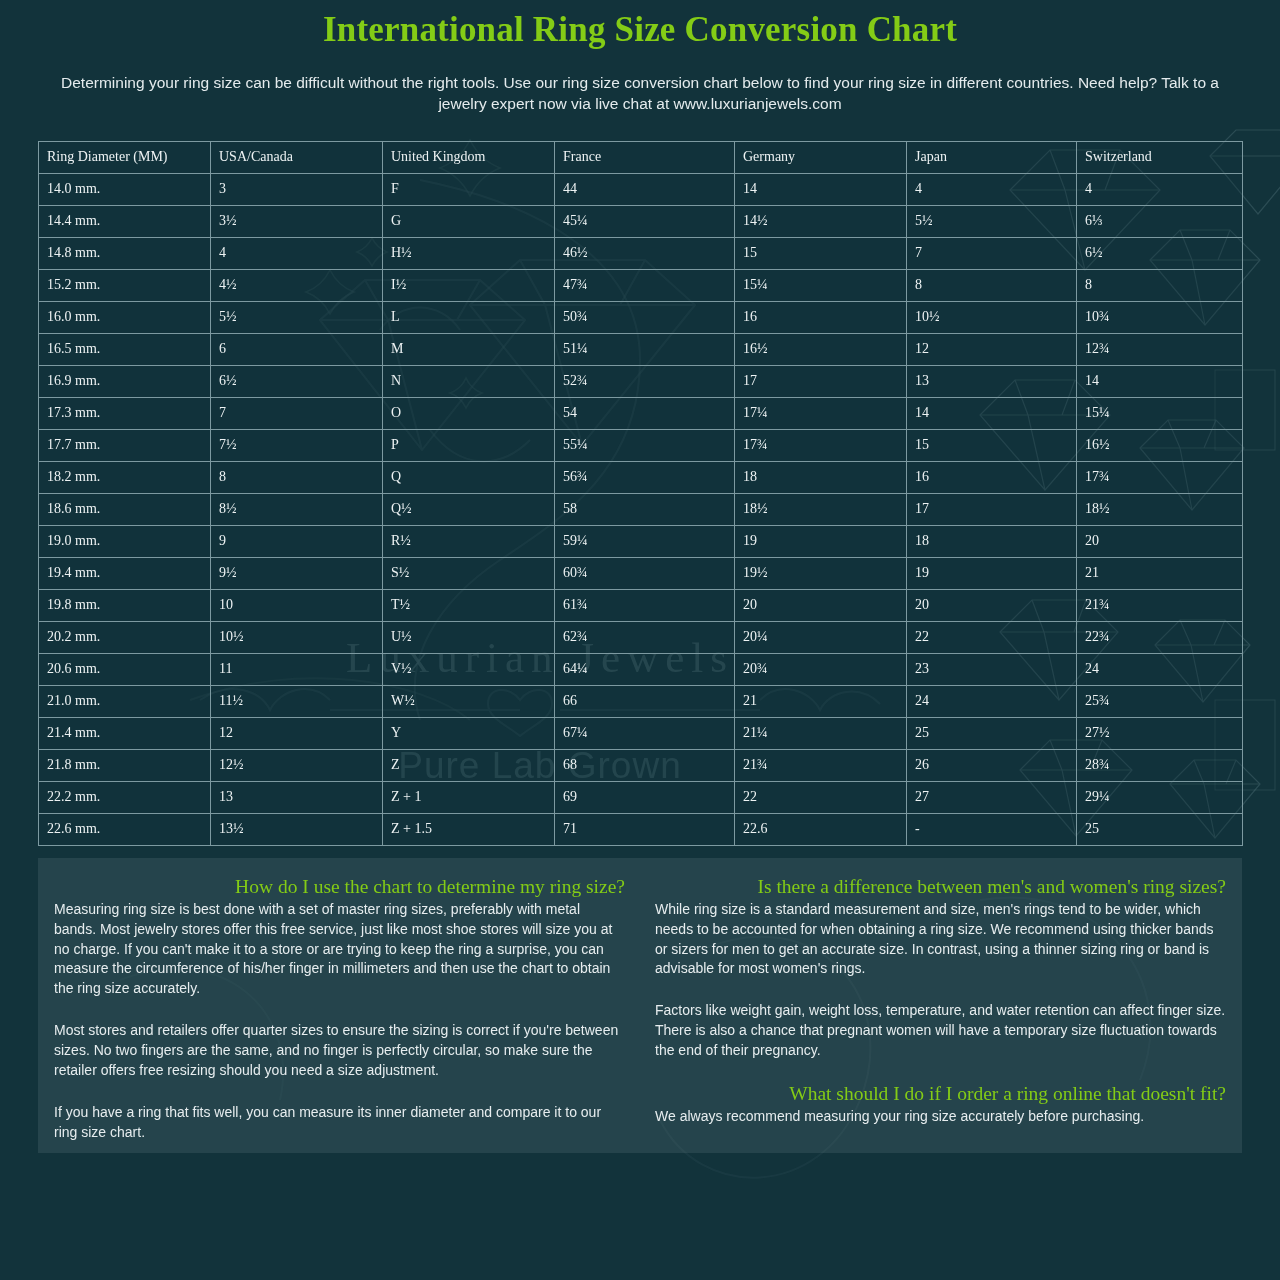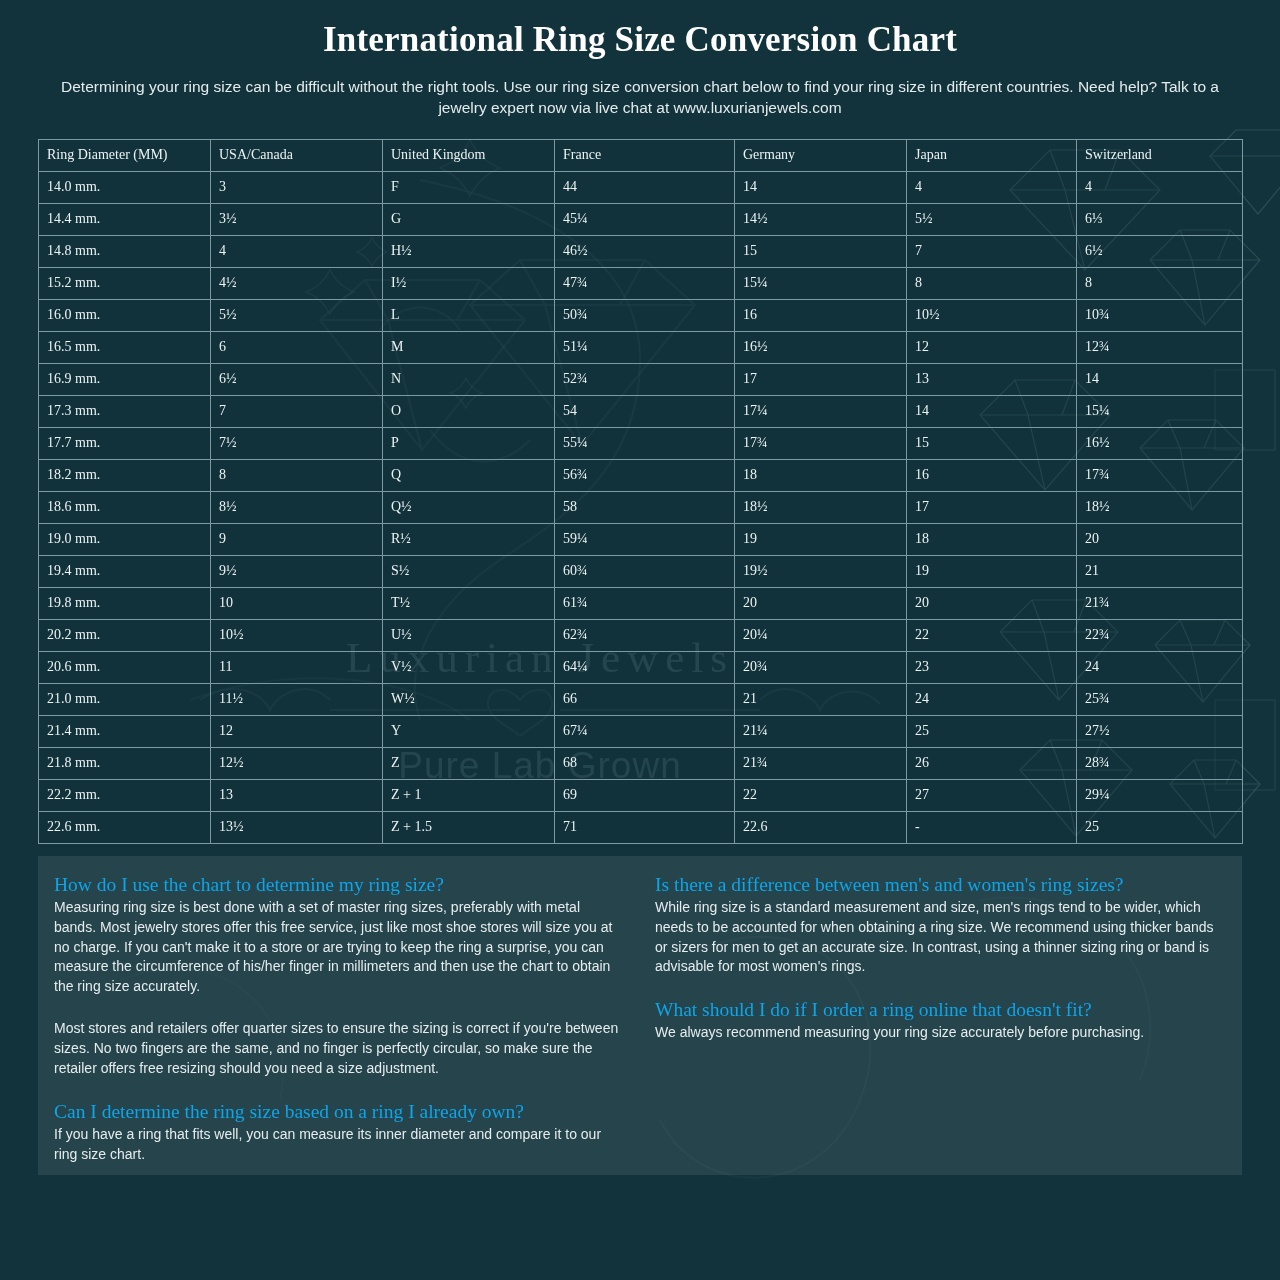--- a/index.html
+++ b/index.html
@@ -29,30 +29,30 @@
     width: 1280px;
     height: 1280px;
     box-sizing: border-box;
   }
   .title {
     text-align: center;
     font-family: "Liberation Serif", serif;
     font-size: 35px;
     font-weight: 700;
     letter-spacing: .2px;
-    color: #ffffff;
+    color: #84cc16;
     padding: 10px 0 6px 0;
-    margin: 10px;
+    margin: 0;
   }
   .subtitle {
     text-align: center;
     font-size: 15.5px;
     line-height: 1.38;
     color: #e4ebed;
-    margin: 10px auto;
+    margin: 16px auto;
     width: 1160px;
     padding-bottom: 10px;
   }
   .table-wrap {
     margin: 0 38px;
   }
   table.ring {
     width: 1204px;
     border-collapse: collapse;
     table-layout: fixed;
@@ -90,23 +90,24 @@
     display: flex;
     gap: 30px;
   }
   .faq .col {
     flex: 1 1 0;
   }
   .faq .col.left { max-width: 590px; }
   .q {
     font-family: "Liberation Serif", serif;
     font-size: 19.5px;
-    color: #0ea5e9;
+    color: #84cc16;
     margin: 0 0 2px 0;
     font-weight: 400;
+    text-align: right;
   }
   .a {
     font-size: 14px;
     line-height: 1.42;
     color: #e7edef;
     margin: 0 0 22px 0;
   }
   .col.left .q { margin-top: 0; }
   .col .block:last-child .a { margin-bottom: 0; }
 </style>
@@ -418,30 +419,30 @@
   <div class="faq">
     <div class="col left">
       <div class="block">
         <h2 class="q">How do I use the chart to determine my ring size?</h2>
         <p class="a">Measuring ring size is best done with a set of master ring sizes, preferably with metal bands. Most jewelry stores offer this free service, just like most shoe stores will size you at no charge. If you can't make it to a store or are trying to keep the ring a surprise, you can measure the circumference of his/her finger in millimeters and then use the chart to obtain the ring size accurately.</p>
       </div>
       <div class="block">
         <p class="a">Most stores and retailers offer quarter sizes to ensure the sizing is correct if you're between sizes. No two fingers are the same, and no finger is perfectly circular, so make sure the retailer offers free resizing should you need a size adjustment.</p>
       </div>
       <div class="block">
-        <h2 class="q">Can I determine the ring size based on a ring I already own?</h2>
         <p class="a">If you have a ring that fits well, you can measure its inner diameter and compare it to our ring size chart.</p>
       </div>
     </div>
     <div class="col right">
       <div class="block">
         <h2 class="q">Is there a difference between men's and women's ring sizes?</h2>
         <p class="a">While ring size is a standard measurement and size, men's rings tend to be wider, which needs to be accounted for when obtaining a ring size. We recommend using thicker bands or sizers for men to get an accurate size. In contrast, using a thinner sizing ring or band is advisable for most women's rings.</p>
       </div>
       <div class="block">
+        <p class="a">Factors like weight gain, weight loss, temperature, and water retention can affect finger size. There is also a chance that pregnant women will have a temporary size fluctuation towards the end of their pregnancy.</p>
       </div>
       <div class="block">
         <h2 class="q">What should I do if I order a ring online that doesn't fit?</h2>
         <p class="a"> We always recommend measuring your ring size accurately before purchasing.</p>
       </div>
     </div>
   </div>
 
 </div>
 

